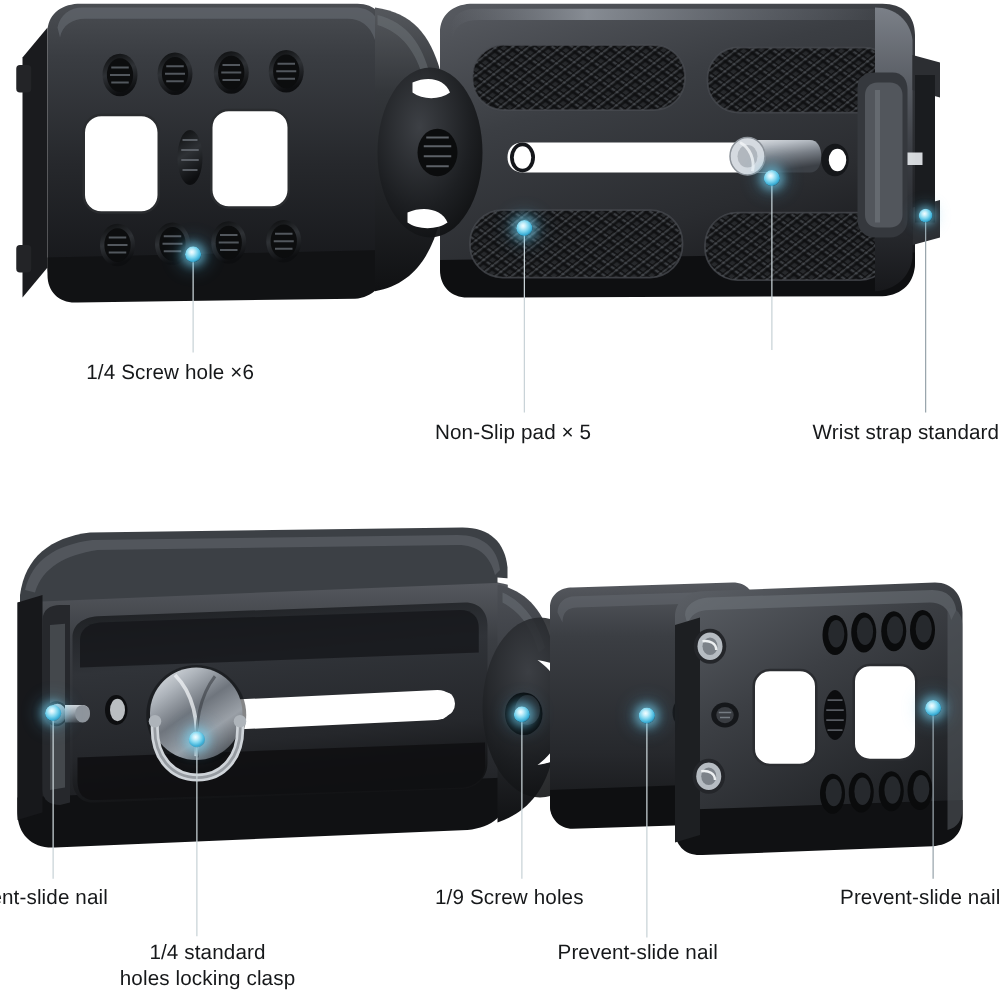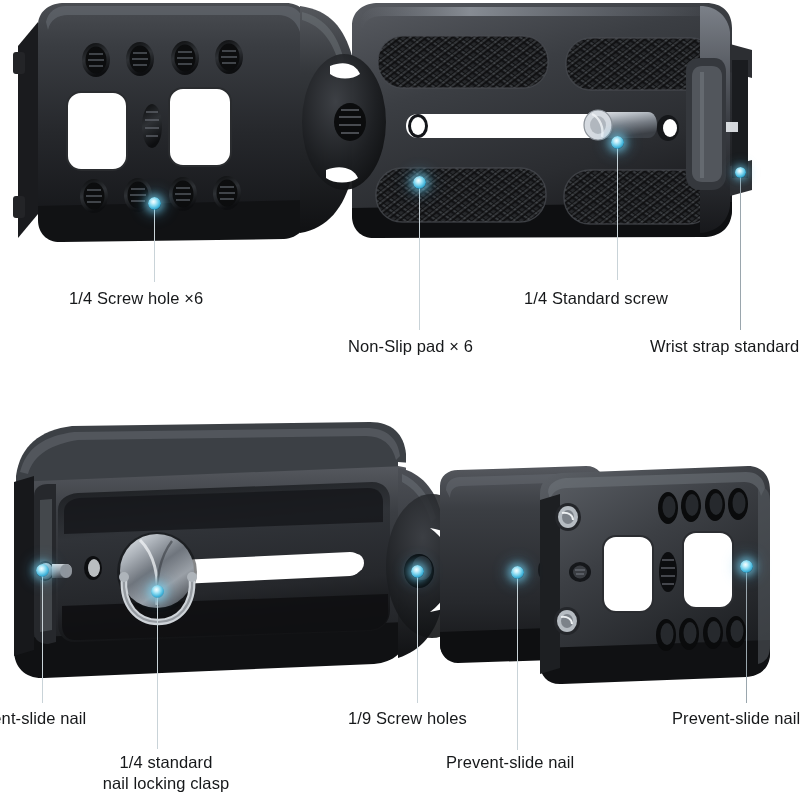--- a/index.html
+++ b/index.html
@@ -313,25 +313,24 @@
       <path d="M700,72 L704,72 L704,178 L700,178 Z" fill="#787d84" opacity="0.5"></path>
       <path d="M726,122 L738,122 L738,132 L726,132 Z" fill="#e9ecef" opacity="0.9"></path>
     </svg>
 
     <div class="callout-dot" style="left:154px;top:203px;"></div>
     <div class="leader on-dark" style="left:154px;top:206px;height:76px;"></div>
     <div class="label" style="left:69px;top:288px;">1/4 Screw hole ×6</div>
 
     <div class="callout-dot" style="left:419px;top:182px;"></div>
     <div class="leader on-dark" style="left:419px;top:185px;height:145px;"></div>
-    <div class="label" style="left:348px;top:336px;">Non-Slip pad × 6</div>
+    <div class="label" style="left:348px;top:336px;">Non-Slip pad × 5</div>
 
     <div class="callout-dot" style="left:617px;top:142px;"></div>
     <div class="leader on-dark" style="left:617px;top:145px;height:135px;"></div>
-    <div class="label" style="left:524px;top:288px;">1/4 Standard screw</div>
 
     <div class="callout-dot small" style="left:740px;top:172px;"></div>
     <div class="leader" style="left:740px;top:175px;height:155px;"></div>
     <div class="label" style="left:650px;top:336px;">Wrist strap standard</div>
 
   </div>
 
   <div class="panel" id="panel-bottom">
 
     <svg class="product-svg" width="800" height="400" viewBox="0 0 800 400">
@@ -531,21 +530,21 @@
     </svg>
 
     <div class="callout-dot" style="left:42px;top:170px;"></div>
     <div class="leader on-dark" style="left:42px;top:173px;height:130px;"></div>
     <div class="label" style="left:-42px;top:308px;">Prevent-slide nail</div>
 
     <div class="callout-dot" style="left:157px;top:191px;"></div>
     <div class="leader on-dark" style="left:157px;top:194px;height:155px;"></div>
     <div class="label two-line" style="left:66px;top:352px;width:200px;">
       <span>1/4 standard</span><br>
-      <span>nail locking clasp</span>
+      <span>holes locking clasp</span>
     </div>
 
     <div class="callout-dot" style="left:417px;top:171px;"></div>
     <div class="leader on-dark" style="left:417px;top:174px;height:129px;"></div>
     <div class="label" style="left:348px;top:308px;">1/9 Screw holes</div>
 
     <div class="callout-dot" style="left:517px;top:172px;"></div>
     <div class="leader on-dark" style="left:517px;top:175px;height:175px;"></div>
     <div class="label" style="left:446px;top:352px;">Prevent-slide nail</div>
 

